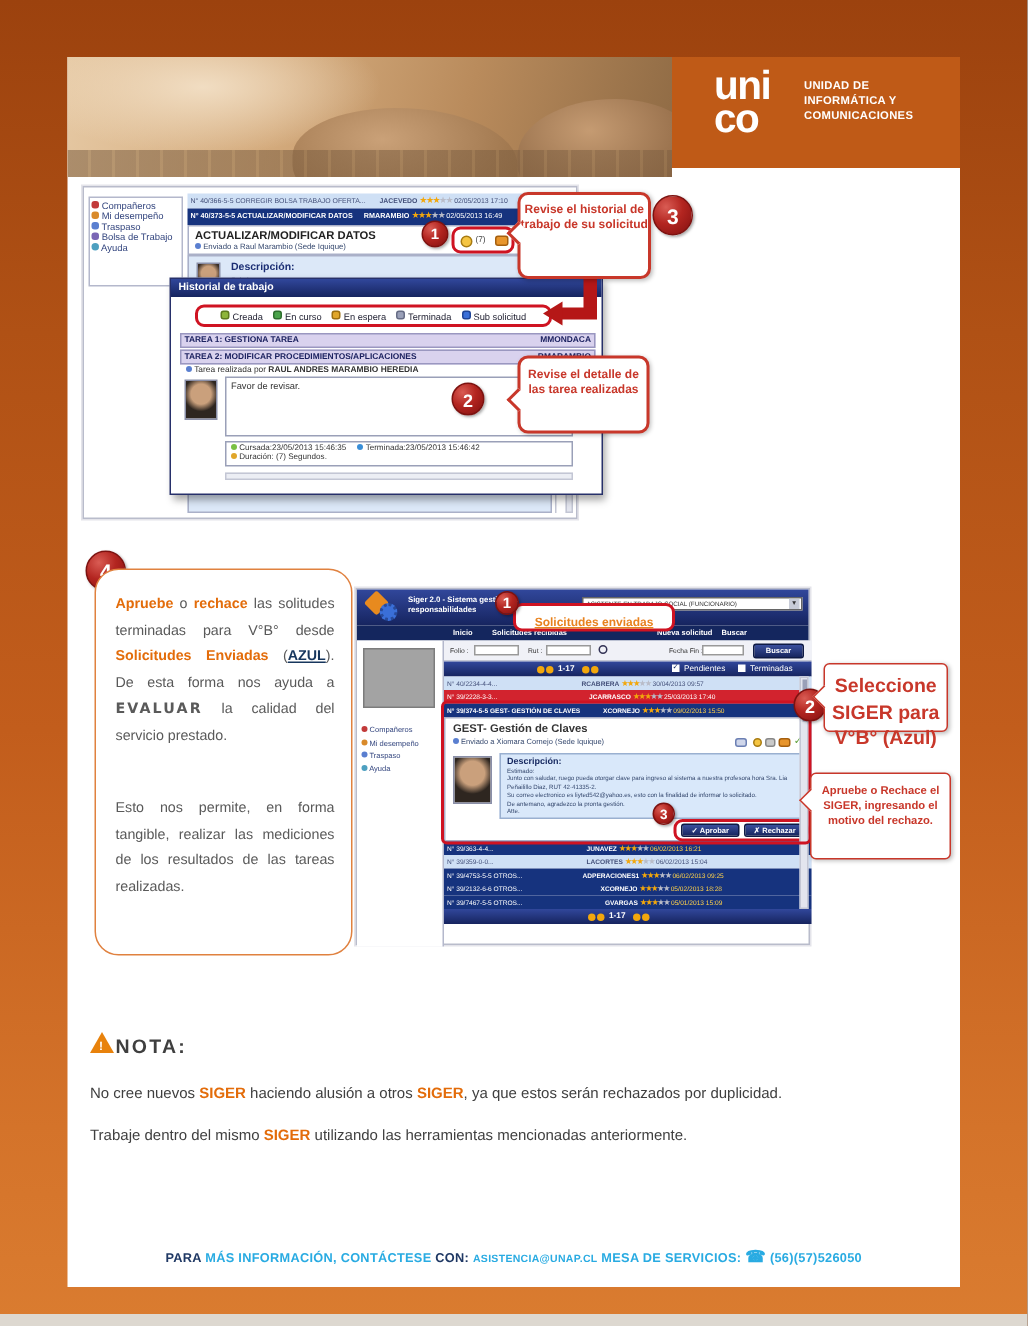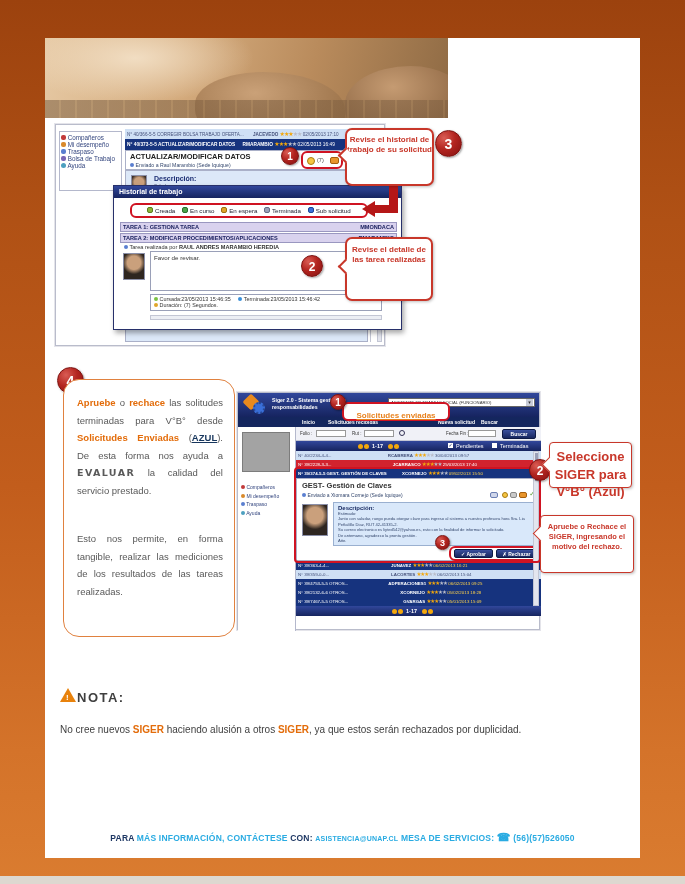--- a/index.html
+++ b/index.html
@@ -79,20 +79,31 @@
 
 <div class="stage">
   <div class="page">
 
     <div class="a hero">
       <div class="a blob1"></div>
       <div class="a hand1"></div>
       <div class="a hand2"></div>
       <div class="a kb"></div>
     </div>
+    <div class="a logoblk">
+      <div class="a logo-txt">
+        <div>uni</div>
+        <div>co</div>
+      </div>
+      <div class="a org">
+        <div>UNIDAD DE</div>
+        <div>INFORMÁTICA Y</div>
+        <div>COMUNICACIONES</div>
+      </div>
+    </div>
 
     <div class="a shotbox" style="left:10px;top:86px;width:330px;height:222px;">
 
       <div class="a" style="left:3px;top:6px;width:63px;height:60px;border:1px solid #b4b8cc;font-size:6.3px;color:#33457e;padding:2px 1px;">
         <div><span class="ico" style="width:5px;height:5px;background:#c23a3a;"></span> <span>Compañeros</span></div>
         <div><span class="ico" style="width:5px;height:5px;background:#d98a2b;"></span> <span>Mi desempeño</span></div>
         <div><span class="ico" style="width:5px;height:5px;background:#5a7fd0;"></span> <span>Traspaso</span></div>
         <div><span class="ico" style="width:5px;height:5px;background:#7a66b5;"></span> <span>Bolsa de Trabajo</span></div>
         <div><span class="ico" style="width:5px;height:5px;background:#4da0c0;border-radius:50%;"></span> <span>Ayuda</span></div>
       </div>
@@ -179,21 +190,21 @@
 
     <div class="a rbar" style="left:344px;top:144px;width:9px;height:28px;"></div>
     <div class="a rbar" style="left:329px;top:167px;width:24px;height:8px;"></div>
     <div class="a rtipL" style="left:317px;top:163px;"></div>
 
     <div class="a cal" style="left:300px;top:90px;width:89px;height:58px;font-size:8px;line-height:1.28;padding-top:5px;">
       <span>Revise el historial de trabajo de su solicitud</span>
       <div class="a tailL" style="left:-7px;top:20px;"></div>
     </div>
 
-    <div class="a cal" style="left:300px;top:199px;width:88px;height:64px;font-size:8px;line-height:1.28;padding-top:6px;">
+    <div class="a cal" style="left:300px;top:199px;width:88px;height:52px;font-size:8px;line-height:1.28;padding-top:6px;">
       <span>Revise el detalle de las tarea realizadas</span>
       <div class="a tailL" style="left:-7px;top:22px;"></div>
     </div>
     <div class="a badge" style="left:256px;top:217px;width:22px;height:22px;font-size:12px;line-height:22px;">2</div>
 
     <div class="a badge" style="left:390px;top:92px;width:27px;height:27px;font-size:14px;line-height:26px;">3</div>
 
     <div class="a badge" style="left:12px;top:329px;width:27px;height:27px;font-size:14px;line-height:26px;">4</div>
     <div class="a obox" style="left:18px;top:341px;width:172px;height:258px;">
       <div class="a p4" style="left:13px;top:14px;width:146px;">
@@ -358,20 +369,23 @@
     </div>
 
     <div class="a" style="left:15px;top:652px;">
       <span class="a" style="left:0;top:-2px;width:0;height:0;border-left:8px solid transparent;border-right:8px solid transparent;border-bottom:14px solid #e8820c;"></span>
       <span class="a" style="left:6px;top:3px;font-size:8px;font-weight:bold;color:#fff;">!</span>
       <span class="a nota-h" style="left:17px;top:0;">NOTA:</span>
     </div>
     <div class="a np" style="left:15px;top:686px;width:565px;">
       <span>No cree nuevos </span><span class="o">SIGER</span><span> haciendo alusión a otros </span><span class="o">SIGER</span><span>, ya que estos serán rechazados por duplicidad.</span>
     </div>
+    <div class="a np" style="left:15px;top:714px;width:565px;">
+      <span>Trabaje dentro del mismo </span><span class="o">SIGER</span><span> utilizando las herramientas mencionadas anteriormente.</span>
+    </div>
 
     <div class="a" style="left:0;top:793px;width:595px;text-align:center;font-size:8.5px;letter-spacing:.2px;">
       <span class="f-navy">PARA </span><span class="f-blue">MÁS INFORMACIÓN, CONTÁCTESE </span><span class="f-navy">CON: </span><span class="f-blue f-small">ASISTENCIA@UNAP.CL</span><span class="f-blue"> MESA DE SERVICIOS: </span>
       <span class="f-blue" style="font-size:11px;">☎</span>
       <span class="f-blue">(56)(57)526050</span>
     </div>
   </div>
 
   <div class="a bstrip"></div>
 </div>

